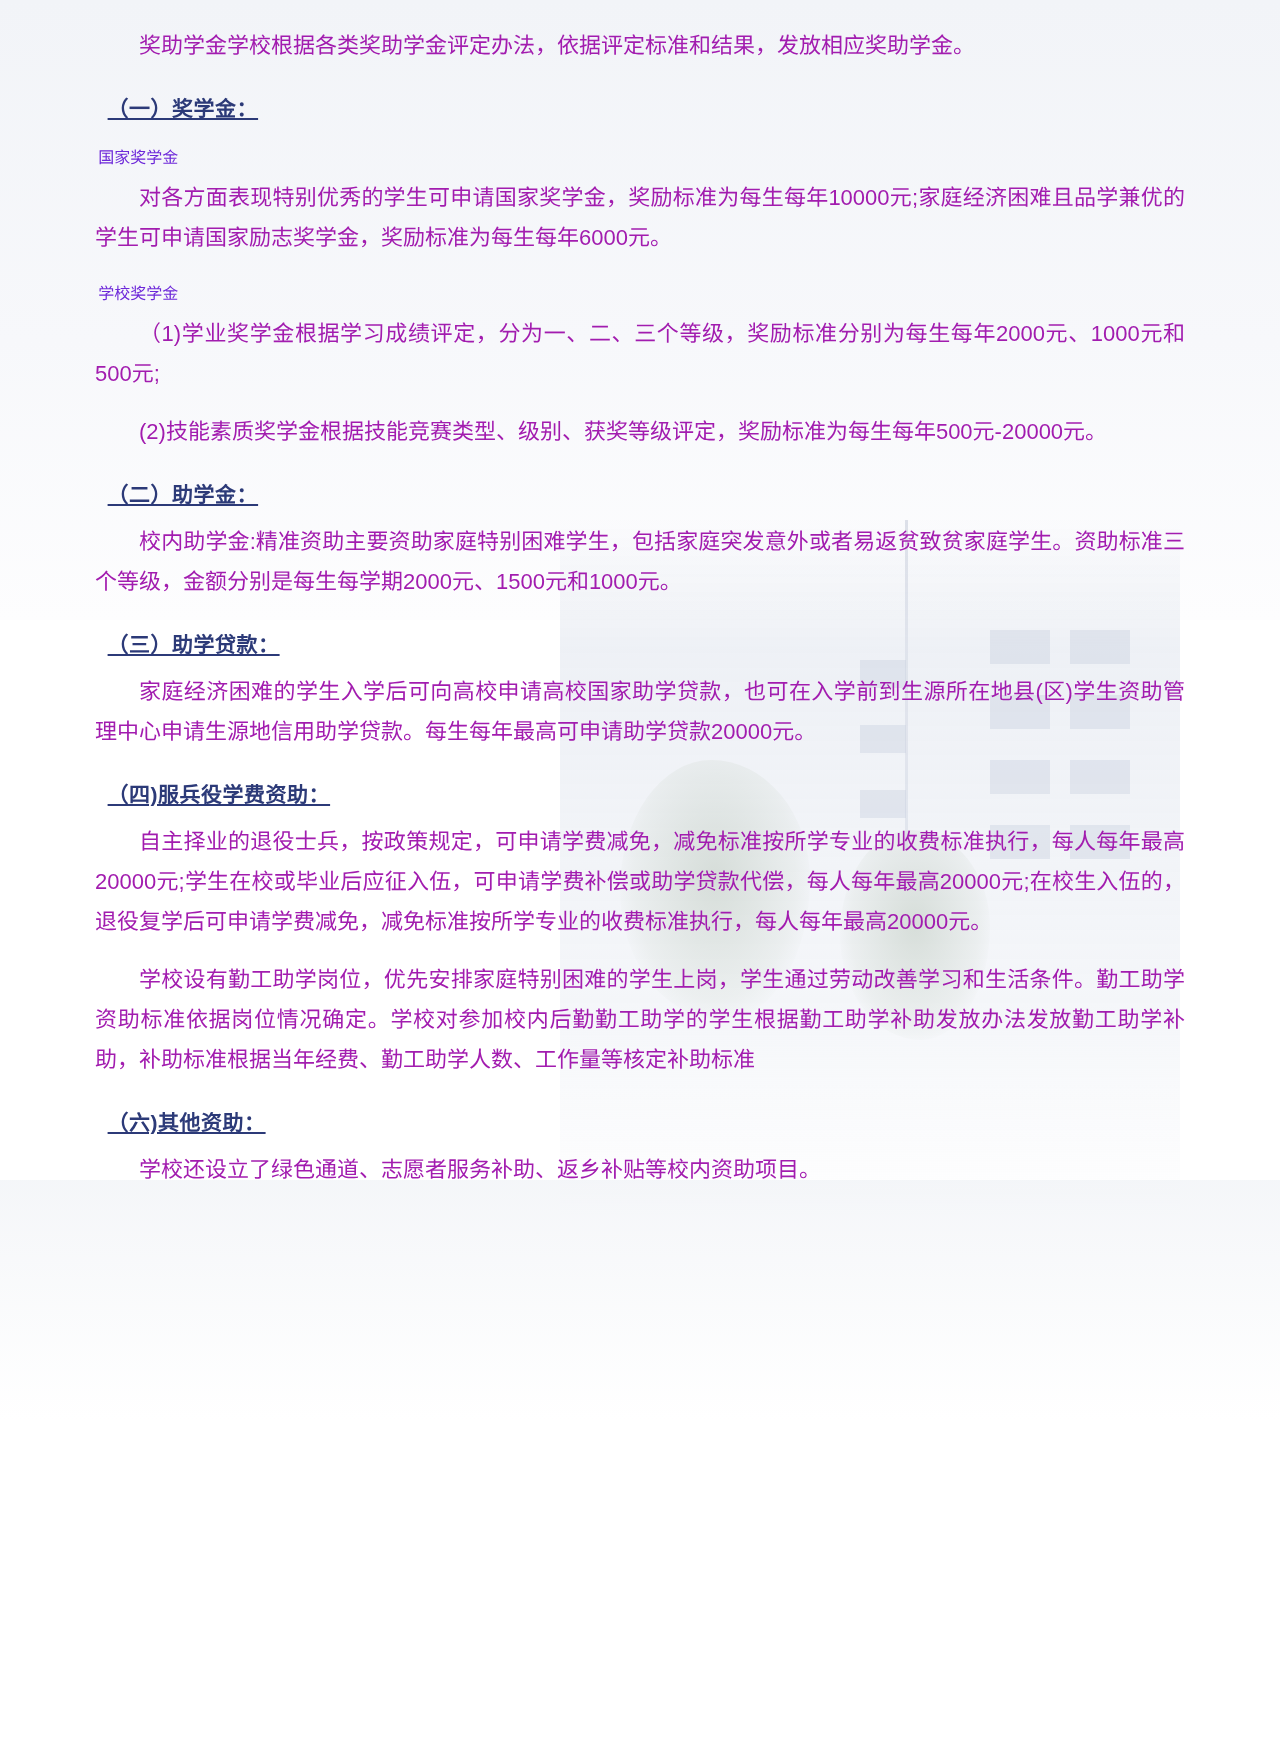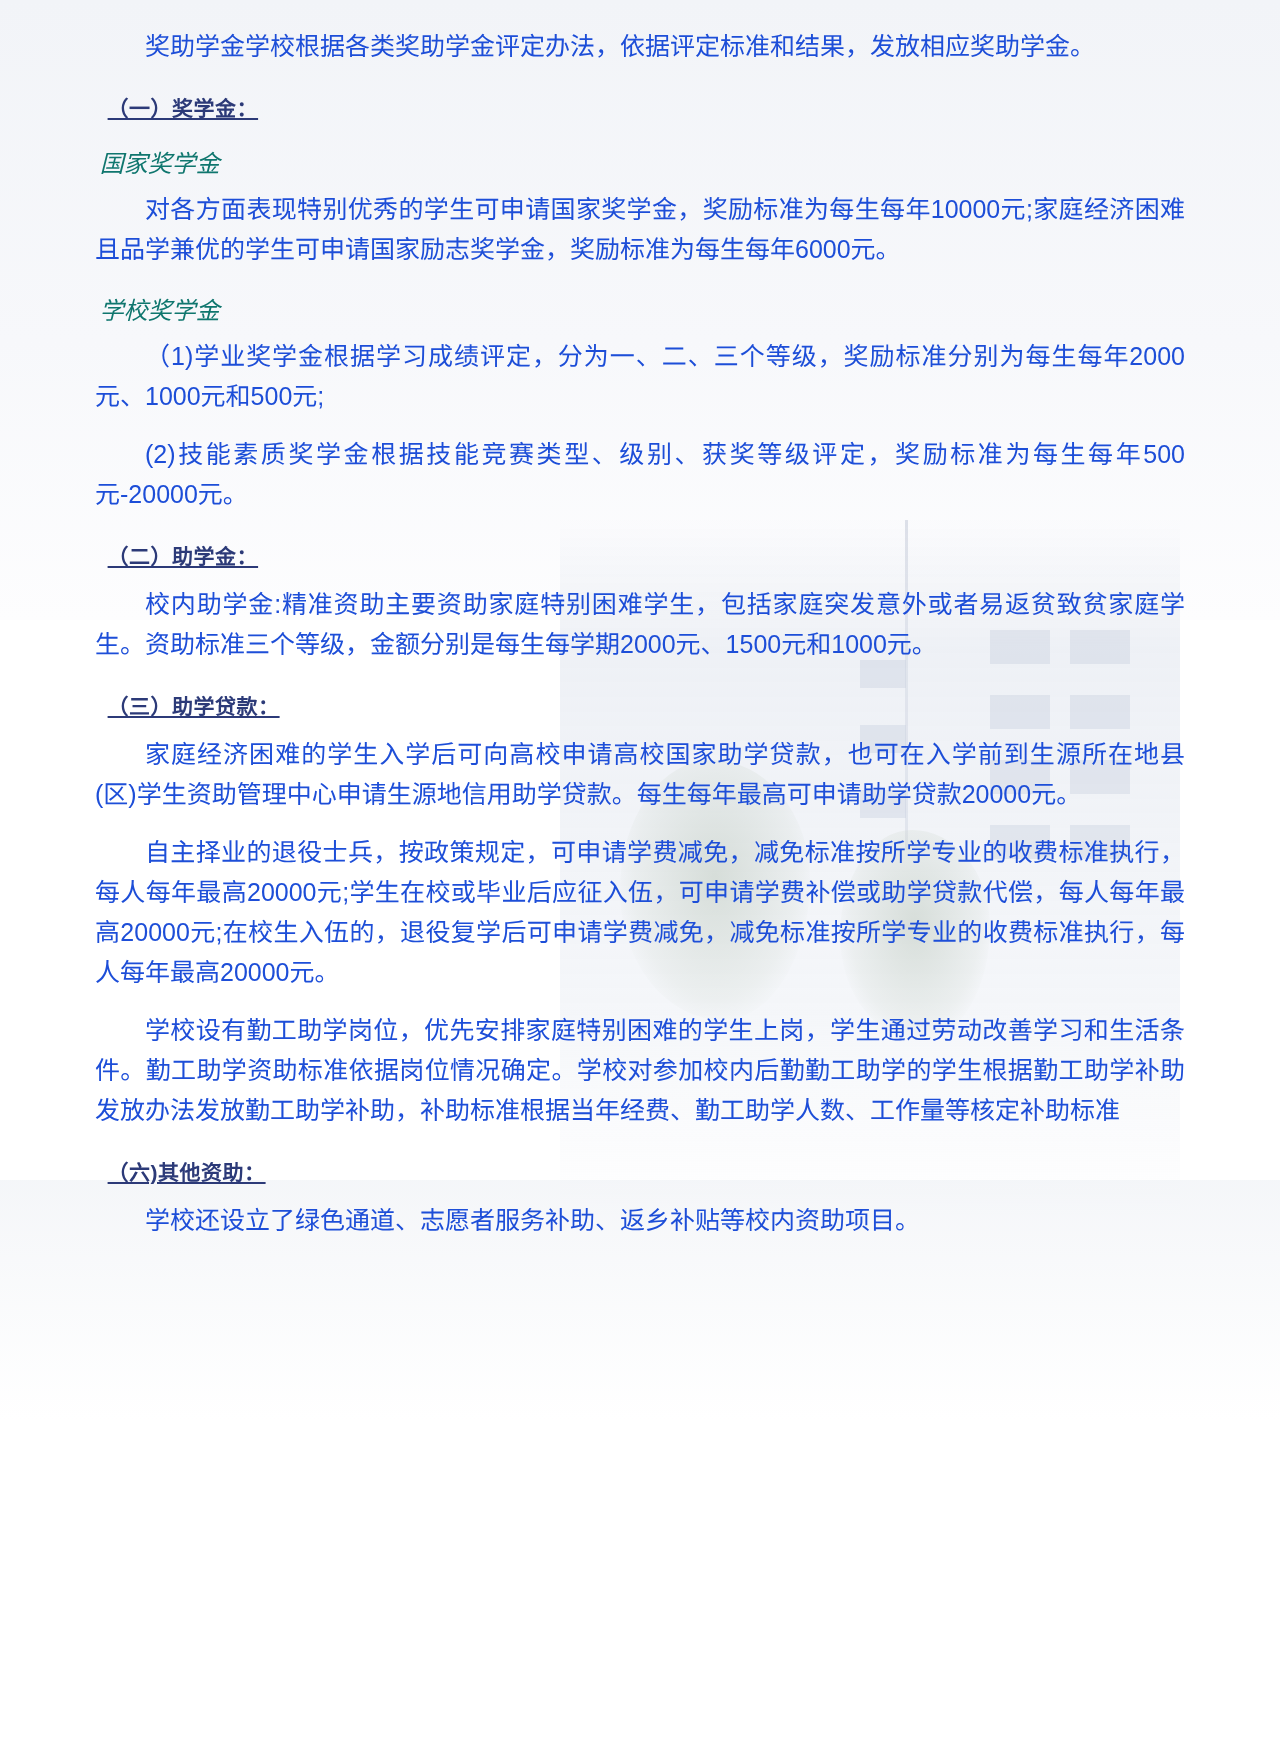--- a/index.html
+++ b/index.html
@@ -113,42 +113,41 @@
     letter-spacing: 3px;
   }
 
   
   .content {
     margin-top: 26px;
     color: #1b1b1b;
   }
   p.para {
     margin: 0 0 18px 0;
-    font-size: 25px;
+    font-size: 22px;
     line-height: 40px;
     text-indent: 2em;
     text-align: justify;
-    color: #1d4ed8;
+    color: #a21caf;
   }
   h3.h-main {
     margin: 26px 0 14px 0;
     font-size: 21px;
     font-weight: bold;
     color: #2c3a78;
     text-indent: 0.6em;
     letter-spacing: 0.5px;
     text-decoration: underline;
   }
   h4.h-sub {
     margin: 22px 0 10px 0;
-    font-size: 24px;
+    font-size: 16px;
     font-weight: normal;
-    color: #0f766e;
+    color: #6d28d9;
     text-indent: 0.2em;
-    font-style: italic;
   }
   .last-para {
     margin-bottom: 0;
   }
 </style>
 </head>
 <body>
 
 <div class="bg-wash">
   <div class="sky"></div>
@@ -184,20 +183,21 @@
     <h4 class="h-sub">学校奖学金</h4>
     <p class="para">（1)学业奖学金根据学习成绩评定，分为一、二、三个等级，奖励标准分别为每生每年2000元、1000元和500元;</p>
     <p class="para">(2)技能素质奖学金根据技能竞赛类型、级别、获奖等级评定，奖励标准为每生每年500元-20000元。</p>
 
     <h3 class="h-main">（二）助学金：</h3>
     <p class="para">校内助学金:精准资助主要资助家庭特别困难学生，包括家庭突发意外或者易返贫致贫家庭学生。资助标准三个等级，金额分别是每生每学期2000元、1500元和1000元。</p>
 
     <h3 class="h-main">（三）助学贷款：</h3>
     <p class="para">家庭经济困难的学生入学后可向高校申请高校国家助学贷款，也可在入学前到生源所在地县(区)学生资助管理中心申请生源地信用助学贷款。每生每年最高可申请助学贷款20000元。</p>
 
+    <h3 class="h-main">（四)服兵役学费资助：</h3>
     <p class="para">自主择业的退役士兵，按政策规定，可申请学费减免，减免标准按所学专业的收费标准执行，每人每年最高20000元;学生在校或毕业后应征入伍，可申请学费补偿或助学贷款代偿，每人每年最高20000元;在校生入伍的，退役复学后可申请学费减免，减免标准按所学专业的收费标准执行，每人每年最高20000元。</p>
 
     <p class="para">学校设有勤工助学岗位，优先安排家庭特别困难的学生上岗，学生通过劳动改善学习和生活条件。勤工助学资助标准依据岗位情况确定。学校对参加校内后勤勤工助学的学生根据勤工助学补助发放办法发放勤工助学补助，补助标准根据当年经费、勤工助学人数、工作量等核定补助标准</p>
 
     <h3 class="h-main">（六)其他资助：</h3>
     <p class="para last-para">学校还设立了绿色通道、志愿者服务补助、返乡补贴等校内资助项目。</p>
 
   </div>
 </div>
 

